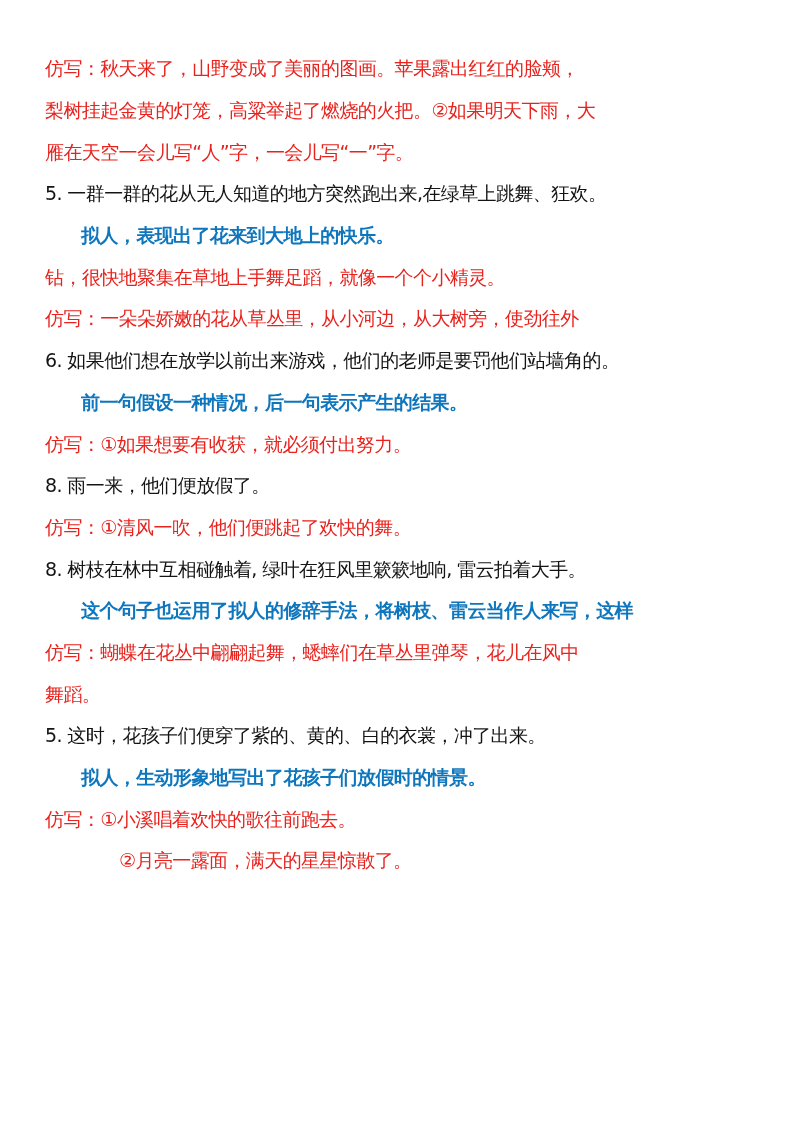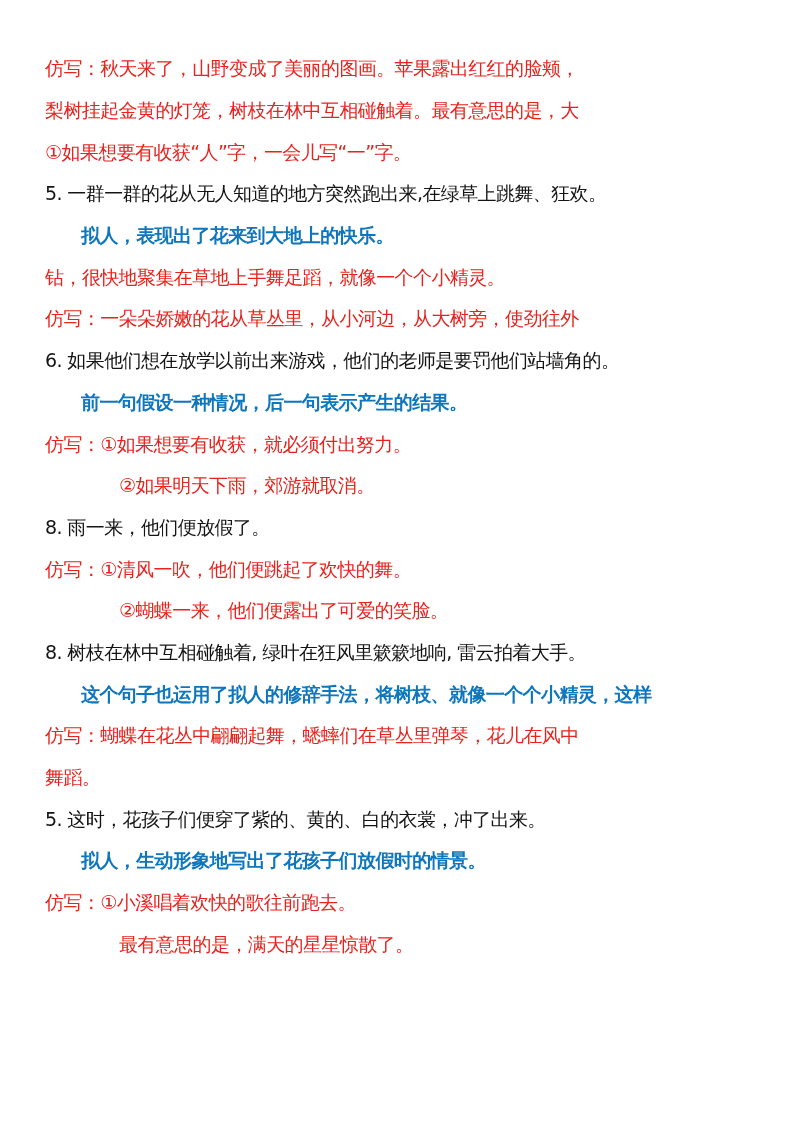--- a/index.html
+++ b/index.html
@@ -32,41 +32,39 @@
   .c-red   { color: var(--red, #e8231e); font-weight: 400; }
   .indent  { padding-left: 74px; }
 </style>
 </head>
 <body>
 
 <div class="page" style="--page-bg: #ffffff; --ink: #141414; --blue: #0e76bd; --red: #e8231e;">
   <div class="content">
 
     <div class="line c-red">仿写：秋天来了，山野变成了美丽的图画。苹果露出红红的脸颊，</div>
-    <div class="line c-red">梨树挂起金黄的灯笼，树枝在林中互相碰触着。最有意思的是，大</div>
-    <div class="line c-red">①如果想要有收获“人”字，一会儿写“一”字。</div>
+    <div class="line c-red">梨树挂起金黄的灯笼，高粱举起了燃烧的火把。②如果明天下雨，大</div>
+    <div class="line c-red">雁在天空一会儿写“人”字，一会儿写“一”字。</div>
 
     <div class="line c-black">5. 一群一群的花从无人知道的地方突然跑出来,在绿草上跳舞、狂欢。</div>
     <div class="line c-blue">拟人，表现出了花来到大地上的快乐。</div>
     <div class="line c-red">钻，很快地聚集在草地上手舞足蹈，就像一个个小精灵。</div>
     <div class="line c-red">仿写：一朵朵娇嫩的花从草丛里，从小河边，从大树旁，使劲往外</div>
 
     <div class="line c-black">6. 如果他们想在放学以前出来游戏，他们的老师是要罚他们站墙角的。</div>
     <div class="line c-blue">前一句假设一种情况，后一句表示产生的结果。</div>
     <div class="line c-red">仿写：①如果想要有收获，就必须付出努力。</div>
-    <div class="line c-red indent">②如果明天下雨，郊游就取消。</div>
 
     <div class="line c-black">8.  雨一来，他们便放假了。</div>
     <div class="line c-red">仿写：①清风一吹，他们便跳起了欢快的舞。</div>
-    <div class="line c-red indent">②蝴蝶一来，他们便露出了可爱的笑脸。</div>
 
     <div class="line c-black">8. 树枝在林中互相碰触着, 绿叶在狂风里簌簌地响, 雷云拍着大手。</div>
-    <div class="line c-blue">这个句子也运用了拟人的修辞手法，将树枝、就像一个个小精灵，这样</div>
+    <div class="line c-blue">这个句子也运用了拟人的修辞手法，将树枝、雷云当作人来写，这样</div>
     <div class="line c-red">仿写：蝴蝶在花丛中翩翩起舞，蟋蟀们在草丛里弹琴，花儿在风中</div>
     <div class="line c-red">舞蹈。</div>
 
     <div class="line c-black">5. 这时，花孩子们便穿了紫的、黄的、白的衣裳，冲了出来。</div>
     <div class="line c-blue">拟人，生动形象地写出了花孩子们放假时的情景。</div>
     <div class="line c-red">仿写：①小溪唱着欢快的歌往前跑去。</div>
-    <div class="line c-red indent">最有意思的是，满天的星星惊散了。</div>
+    <div class="line c-red indent">②月亮一露面，满天的星星惊散了。</div>
 
   </div>
 </div>
 
 </body></html>

